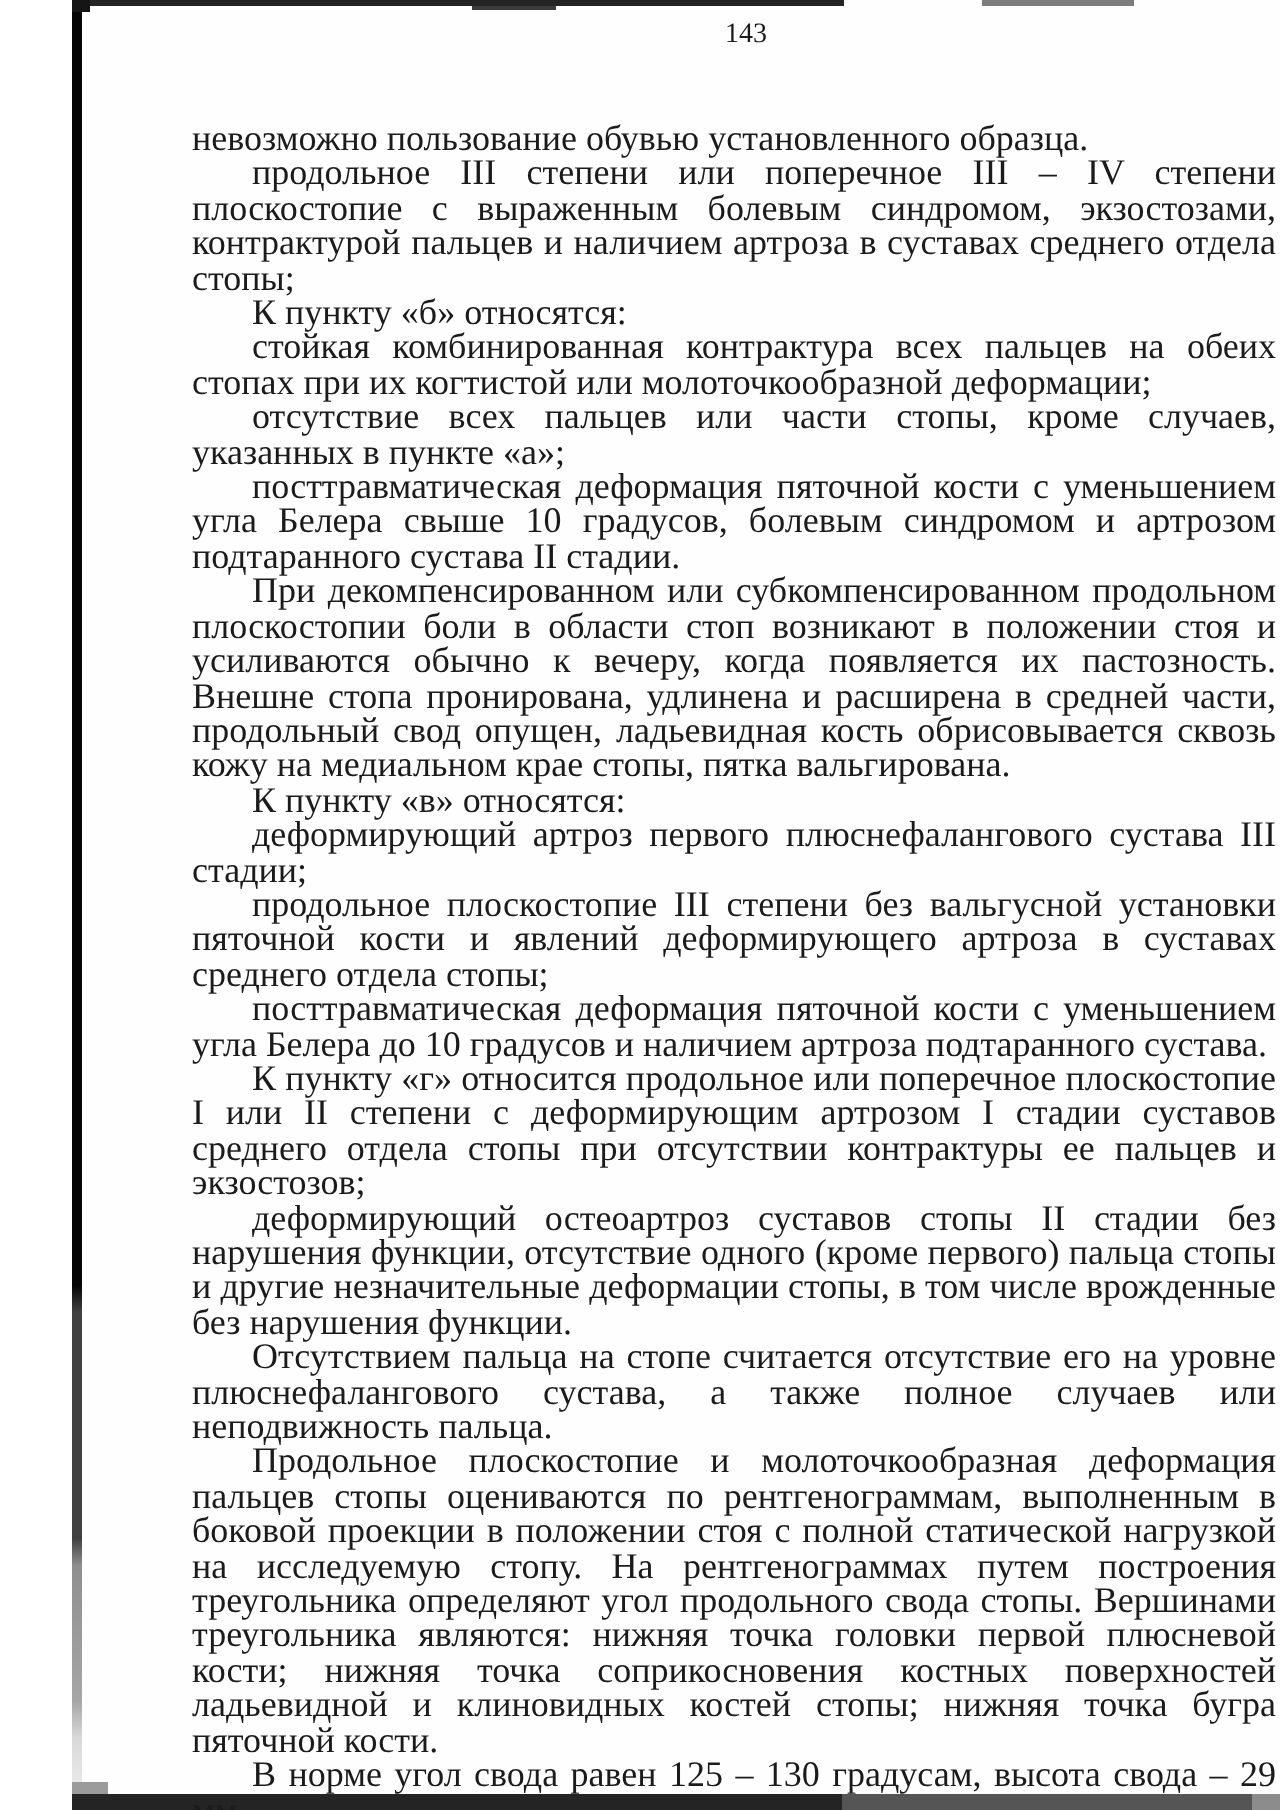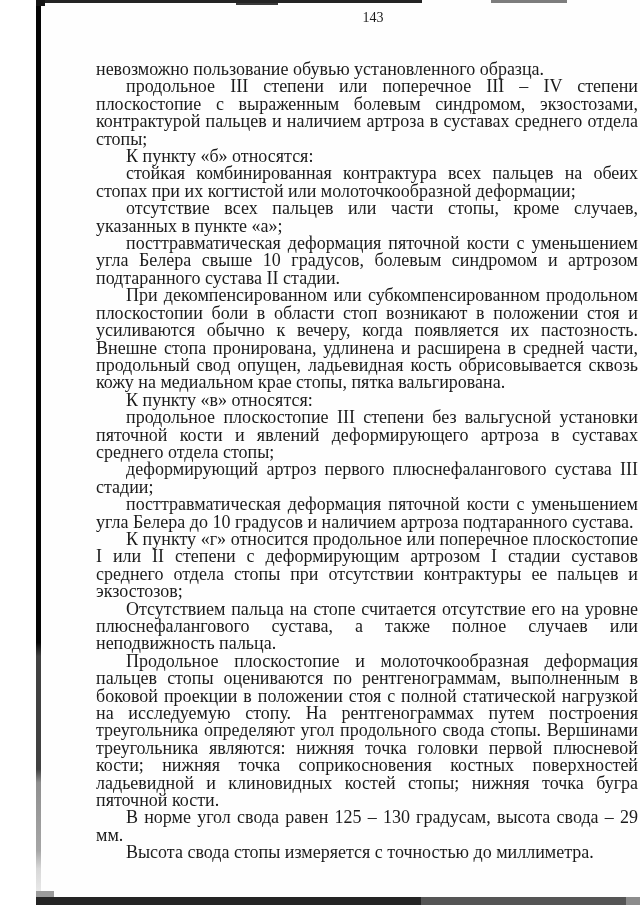--- a/index.html
+++ b/index.html
@@ -70,23 +70,24 @@
 
   <div class="text-block">
     <p>невозможно пользование обувью установленного образца.</p>
     <p class="indent">продольное III степени или поперечное III – IV степени плоскостопие с выраженным болевым синдромом, экзостозами, контрактурой пальцев и наличием артроза в суставах среднего отдела стопы;</p>
     <p class="indent">К пункту «б» относятся:</p>
     <p class="indent">стойкая комбинированная контрактура всех пальцев на обеих стопах при их когтистой или молоточкообразной деформации;</p>
     <p class="indent">отсутствие всех пальцев или части стопы, кроме случаев, указанных в пункте «а»;</p>
     <p class="indent">посттравматическая деформация пяточной кости с уменьшением угла Белера свыше 10 градусов, болевым синдромом и артрозом подтаранного сустава II стадии.</p>
     <p class="indent">При декомпенсированном или субкомпенсированном продольном плоскостопии боли в области стоп возникают в положении стоя и усиливаются обычно к вечеру, когда появляется их пастозность. Внешне стопа пронирована, удлинена и расширена в средней части, продольный свод опущен, ладьевидная кость обрисовывается сквозь кожу на медиальном крае стопы, пятка вальгирована.</p>
     <p class="indent">К пункту «в» относятся:</p>
+    <p class="indent">деформирующий артроз первого плюснефалангового сустава III стадии;</p>
     <p class="indent">продольное плоскостопие III степени без вальгусной установки пяточной кости и явлений деформирующего артроза в суставах среднего отдела стопы;</p>
-    <p class="indent">деформирующий артроз первого плюснефалангового сустава III стадии;</p>
     <p class="indent">посттравматическая деформация пяточной кости с уменьшением угла Белера до 10 градусов и наличием артроза подтаранного сустава.</p>
     <p class="indent">К пункту «г» относится продольное или поперечное плоскостопие I или II степени с деформирующим артрозом I стадии суставов среднего отдела стопы при отсутствии контрактуры ее пальцев и экзостозов;</p>
+    <p class="indent">деформирующий остеоартроз суставов стопы II стадии без нарушения функции, отсутствие одного (кроме первого) пальца стопы и другие незначительные деформации стопы, в том числе врожденные без нарушения функции.</p>
     <p class="indent">Отсутствием пальца на стопе считается отсутствие его на уровне плюснефалангового сустава, а также полное случаев или неподвижность пальца.</p>
     <p class="indent">Продольное плоскостопие и молоточкообразная деформация пальцев стопы оцениваются по рентгенограммам, выполненным в боковой проекции в положении стоя с полной статической нагрузкой на исследуемую стопу. На рентгенограммах путем построения треугольника определяют угол продольного свода стопы. Вершинами треугольника являются: нижняя точка головки первой плюсневой кости; нижняя точка соприкосновения костных поверхностей ладьевидной и клиновидных костей стопы; нижняя точка бугра пяточной кости.</p>
     <p class="indent">В норме угол свода равен 125 – 130 градусам, высота свода – 29 мм.</p>
     <p class="indent">Высота свода стопы измеряется с точностью до миллиметра.</p>
   </div>
 
 </div>
 
 </body></html>

